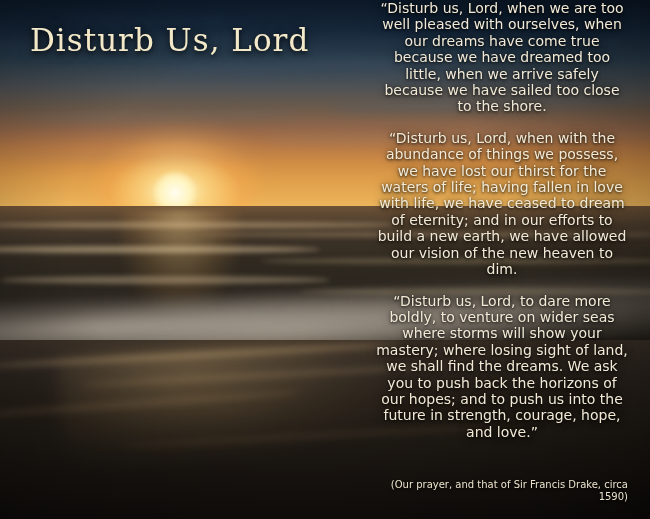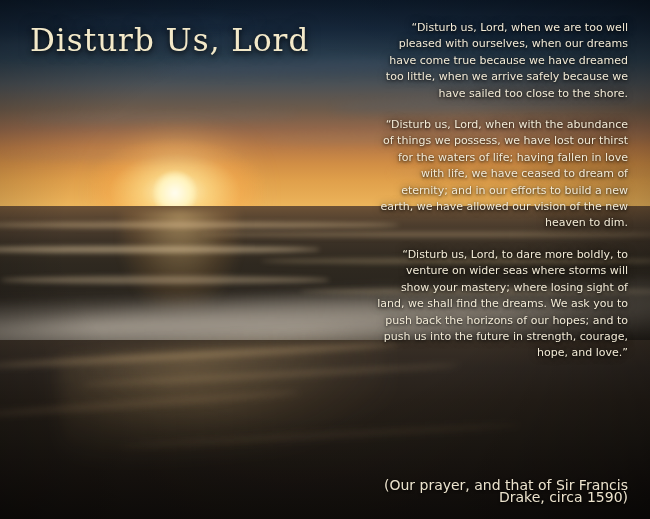--- a/index.html
+++ b/index.html
@@ -165,39 +165,39 @@
     font-family: "DejaVu Serif", serif;
     font-size: 31px;
     letter-spacing: 1px;
     color: #f3e9c9;
     text-shadow: 0 2px 5px rgba(0,0,0,.75), 0 0 14px rgba(0,0,0,.5);
     white-space: nowrap;
   }
   .poem {
     position: absolute;
     right: 22px;
-    top: 20px;
+    top: 0;
     width: 252px;
-    text-align: right;
+    text-align: center;
     color: #f2ead6;
-    font-size: 11px;
+    font-size: 14px;
     line-height: 16.4px;
     text-shadow: 0 1px 3px rgba(0,0,0,.85), 0 0 8px rgba(0,0,0,.6);
   }
   .poem p {
     margin: 0 0 15px 0;
   }
   .attrib {
     position: absolute;
     right: 22px;
     bottom: 16px;
     width: 260px;
     text-align: right;
     color: #ece3cd;
-    font-size: 14px;
+    font-size: 10px;
     line-height: 12px;
     text-shadow: 0 1px 3px rgba(0,0,0,.85);
   }
 </style>
 </head>
 <body>
 
 <div class="poster">
 
   <div class="photo">

